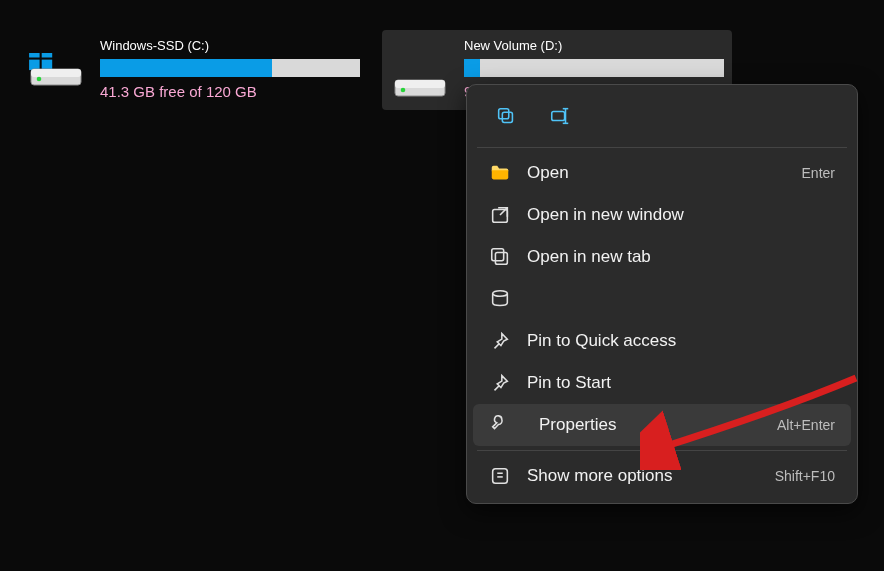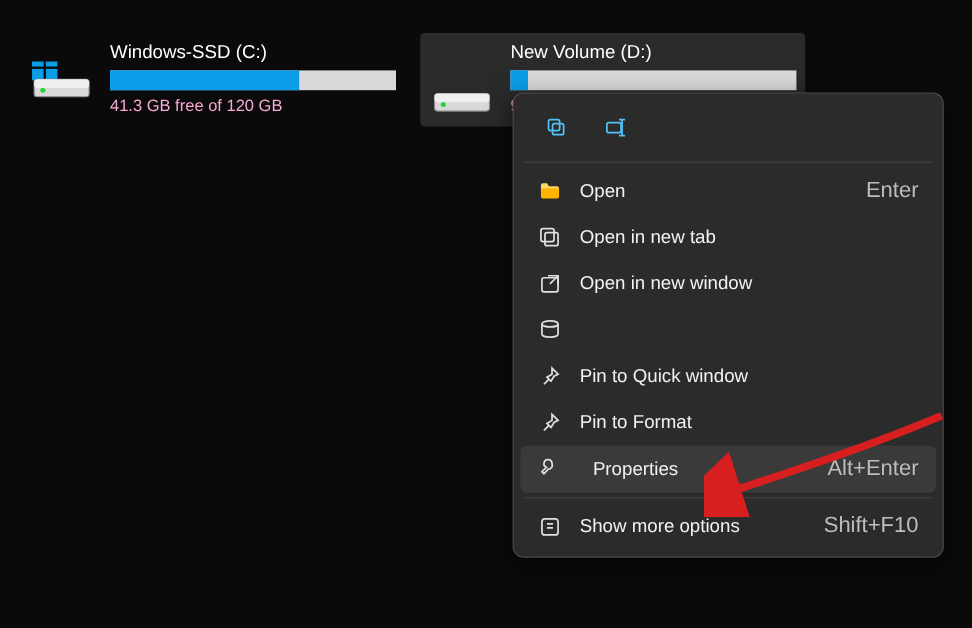--- a/index.html
+++ b/index.html
@@ -43,21 +43,21 @@
     width: 58px;
     height: 36px;
   }
   .drive-body {
     flex: 1;
     display: flex;
     flex-direction: column;
     gap: 6px;
   }
   .drive-title {
-    font-size: 17px;
+    font-size: 13px;
     color: #ffffff;
     padding-top: 2px;
   }
   .progress {
     width: 260px;
     height: 18px;
     background: #d9d9d9;
     position: relative;
   }
   .progress-fill {
@@ -118,21 +118,21 @@
     flex-shrink: 0;
     display: flex;
     align-items: center;
     justify-content: center;
   }
   .ctx-label {
     flex: 1;
   }
   .ctx-accel {
     color: #bdbdbd;
-    font-size: 20px;
+    font-size: 14px;
   }
 
   
   .arrow {
     position: absolute;
     left: 640px;
     top: 370px;
     width: 224px;
     height: 100px;
     pointer-events: none;
@@ -222,67 +222,67 @@
         <path d="M3 9h18v8a2 2 0 01-2 2H5a2 2 0 01-2-2z" fill="#ffb400"></path>
       </svg>
     </span>
     <span class="ctx-label">Open</span>
     <span class="ctx-accel">Enter</span>
   </div>
 
   <div class="ctx-item">
     <span class="ctx-icon">
       <svg width="22" height="22" viewBox="0 0 24 24" fill="none" stroke="#e0e0e0" stroke-width="1.7">
-        <rect x="7" y="7" width="13" height="13" rx="2"></rect>
-        <rect x="3" y="3" width="13" height="13" rx="2"></rect>
-      </svg>
-    </span>
-    <span class="ctx-label">Open in new tab</span>
-    <span class="ctx-accel"></span>
-  </div>
-
-  <div class="ctx-item">
-    <span class="ctx-icon">
-      <svg width="22" height="22" viewBox="0 0 24 24" fill="none" stroke="#e0e0e0" stroke-width="1.7">
         <rect x="4" y="6" width="16" height="14" rx="2"></rect>
         <polyline points="10,4 20,4 20,14"></polyline>
         <line x1="20" y1="4" x2="12" y2="12"></line>
       </svg>
     </span>
     <span class="ctx-label">Open in new window</span>
     <span class="ctx-accel"></span>
   </div>
 
   <div class="ctx-item">
     <span class="ctx-icon">
       <svg width="22" height="22" viewBox="0 0 24 24" fill="none" stroke="#e0e0e0" stroke-width="1.7">
+        <rect x="7" y="7" width="13" height="13" rx="2"></rect>
+        <rect x="3" y="3" width="13" height="13" rx="2"></rect>
+      </svg>
+    </span>
+    <span class="ctx-label">Open in new tab</span>
+    <span class="ctx-accel"></span>
+  </div>
+
+  <div class="ctx-item">
+    <span class="ctx-icon">
+      <svg width="22" height="22" viewBox="0 0 24 24" fill="none" stroke="#e0e0e0" stroke-width="1.7">
         <ellipse cx="12" cy="6" rx="8" ry="3"></ellipse>
         <path d="M4 6v10c0 1.7 3.6 3 8 3s8-1.3 8-3V6"></path>
       </svg>
     </span>
     <span class="ctx-accel"></span>
   </div>
 
   <div class="ctx-item">
     <span class="ctx-icon">
       <svg width="22" height="22" viewBox="0 0 24 24" fill="none" stroke="#e0e0e0" stroke-width="1.7">
         <path d="M14 4l6 6-4 2-3 5-2-2-5 5 5-5-2-2 5-3z"></path>
       </svg>
     </span>
-    <span class="ctx-label">Pin to Quick window</span>
+    <span class="ctx-label">Pin to Quick access</span>
     <span class="ctx-accel"></span>
   </div>
 
   <div class="ctx-item">
     <span class="ctx-icon">
       <svg width="22" height="22" viewBox="0 0 24 24" fill="none" stroke="#e0e0e0" stroke-width="1.7">
         <path d="M14 4l6 6-4 2-3 5-2-2-5 5 5-5-2-2 5-3z"></path>
       </svg>
     </span>
-    <span class="ctx-label">Pin to Format</span>
+    <span class="ctx-label">Pin to Start</span>
     <span class="ctx-accel"></span>
   </div>
 
   <div class="ctx-item highlight">
     <span class="ctx-icon">
       <svg width="22" height="22" viewBox="0 0 24 24" fill="none" stroke="#e0e0e0" stroke-width="1.7">
         <path d="M14 6a4 4 0 10-5.5 3.7L4 14l2 2 4.3-4.5A4 4 0 0014 6z"></path>
       </svg>
     </span>
     <span class="ctx-label">Properties</span>

